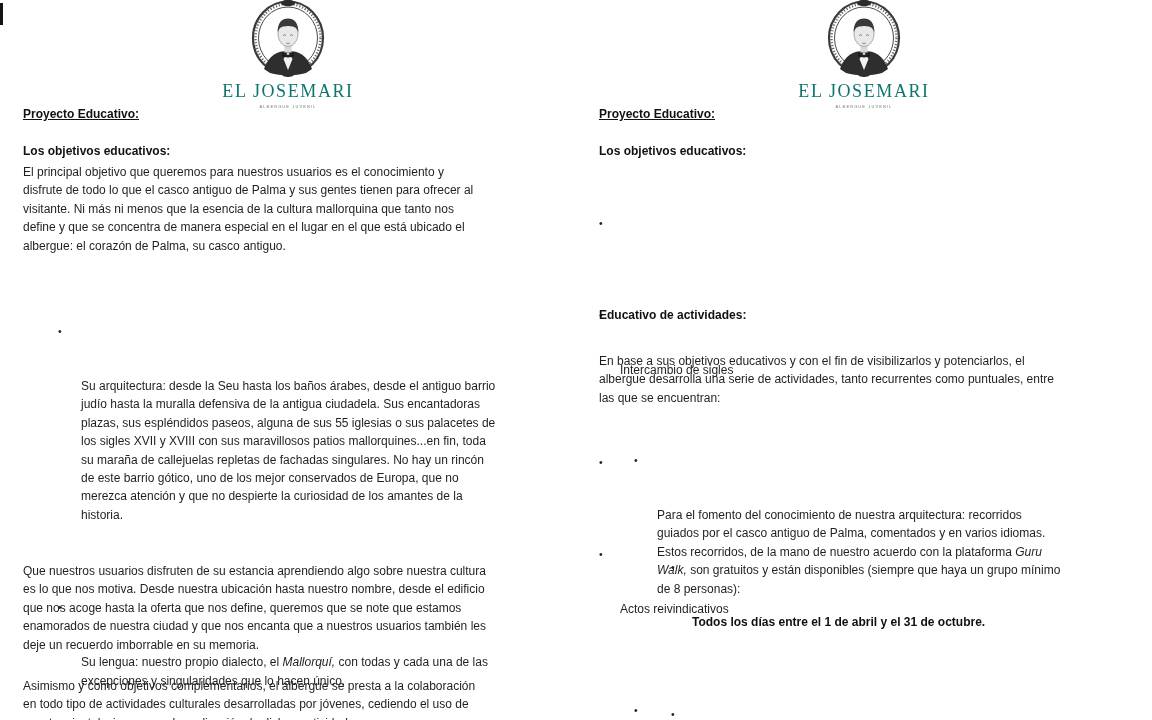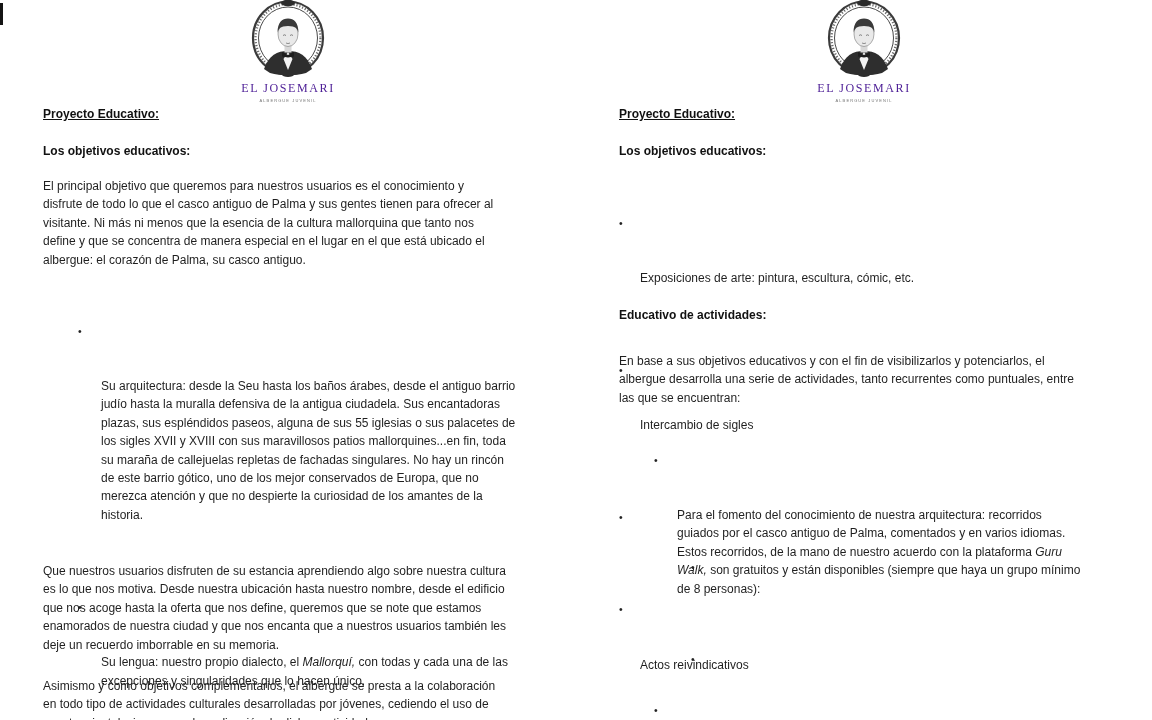--- a/index.html
+++ b/index.html
@@ -5,43 +5,43 @@
   * { margin:0; padding:0; box-sizing:border-box; }
   html,body { width:1152px; height:720px; background:#ffffff; overflow:hidden; }
   body { font-family:"Liberation Sans", sans-serif; color:#212121; position:relative; }
 
   .page { position:absolute; top:0; width:576px; height:720px; background:#ffffff; }
   .page-left  { left:0; }
   .page-right { left:576px; }
 
   .abs { position:absolute; left:23px; }
 
-  .txt { font-size:12px; line-height:18.4px; white-space:pre-wrap; color:#1f1f1f;margin-left:20px; }
+  .txt { font-size:12px; line-height:18.4px; white-space:pre-wrap; color:#1f1f1f; }
   .bold { font-weight:700; color:#111; }
   .underline { text-decoration:underline; }
 
   .i { font-style:italic; }
   .b { font-weight:700; color:#111; }
 
   .li { position:relative; }
   .li-text { white-space:pre-wrap; display:block; }
   .l1 { padding-left:81px; }
   .l1 > .mk { left:58px; }
   .lobj { padding-left:44px; }
   .lobj > .mk { left:23px; }
   .l2 { padding-left:116px; }
   .l2 > .mk { left:95px; }
   .mk { position:absolute; top:0; font-size:10.5px; line-height:18.4px; color:#222; }
 
   .indent-para { left:81px; }
 
   .logo { position:absolute; top:0; left:0; width:576px; text-align:center; }
   .logo-svg { display:block; margin:0 auto; }
-  .logo-title { font-family:"Liberation Serif", serif; font-size:12px; letter-spacing:1.6px;
-                color:#4c1d95; margin-top:3px; white-space:nowrap; }
+  .logo-title { font-family:"Liberation Serif", serif; font-size:18px; letter-spacing:1.6px;
+                color:#0f766e; margin-top:3px; white-space:nowrap; }
   .logo-tagline { font-size:4px; letter-spacing:1.1px; color:#757575; margin-top:2px; }
 
   .edge-artifact { position:absolute; left:0; top:3px; width:3px; height:22px; background:#141414; }
 </style>
 </head>
 <body>
 
 <div class="page page-left">
   <div class="edge-artifact"></div>
 
@@ -60,21 +60,21 @@
       <path d="M31.5,33 C31.5,22.5 36,18.5 42,18.5 C48,18.5 52.5,22.5 52.5,33 C52.2,31 51.2,29.5 50,28 C47.5,25.2 36.5,25.2 34,28 C32.8,29.5 31.8,31 31.5,33 Z" fill="#3a3a3a"></path>
       <path d="M37,35.5 q1.5,-1.4 3,0 M44,35.5 q1.5,-1.4 3,0" stroke="#555" stroke-width="0.7" fill="none"></path>
       <path d="M40,43 q2,1.2 4,0" stroke="#666" stroke-width="0.7" fill="none"></path>
     </svg>
     <div class="logo-title">EL JOSEMARI</div>
     <div class="logo-tagline">ALBERGUE JUVENIL</div>
   </div>
 
   <div class="abs txt bold underline" style="top:105px">Proyecto Educativo:</div>
   <div class="abs txt bold" style="top:142px">Los objetivos educativos:</div>
-  <div class="abs txt" style="top:177px">El principal objetivo que queremos para nuestros usuarios es el conocimiento y
+  <div class="abs txt" style="top:163px">El principal objetivo que queremos para nuestros usuarios es el conocimiento y
 disfrute de todo lo que el casco antiguo de Palma y sus gentes tienen para ofrecer al
 visitante. Ni más ni menos que la esencia de la cultura mallorquina que tanto nos
 define y que se concentra de manera especial en el lugar en el que está ubicado el
 albergue: el corazón de Palma, su casco antiguo.</div>
 
   <div class="abs txt" style="top:285px; left:0; width:576px">
     <div class="li l1">
       <span class="mk">•</span>
       <span class="li-text">Su arquitectura: desde la Seu hasta los baños árabes, desde el antiguo barrio
 judío hasta la muralla defensiva de la antigua ciudadela. Sus encantadoras
@@ -124,21 +124,20 @@
     <div class="logo-title">EL JOSEMARI</div>
     <div class="logo-tagline">ALBERGUE JUVENIL</div>
   </div>
 
   <div class="abs txt bold underline" style="top:105px">Proyecto Educativo:</div>
   <div class="abs txt bold" style="top:142px">Los objetivos educativos:</div>
 
   <div class="abs txt" style="top:177px; left:0; width:576px">
     <div class="li lobj">
       <span class="mk">•</span>
-      <span class="li-text">Exposiciones de arte: pintura, escultura, cómic, etc.</span>
     </div>
     <div class="li lobj">
       <span class="mk">•</span>
       <span class="li-text">Intercambio de sigles</span>
     </div>
     <div class="li lobj">
       <span class="mk">•</span>
     </div>
     <div class="li lobj">
       <span class="mk">•</span>
@@ -159,20 +158,21 @@
 guiados por el casco antiguo de Palma, comentados y en varios idiomas.
 Estos recorridos, de la mano de nuestro acuerdo con la plataforma </span><span class="i">Guru
 Walk,</span><span> son gratuitos y están disponibles (siempre que haya un grupo mínimo
 de 8 personas):</span></span>
     </div>
   </div>
 
   <div class="abs txt" style="top:521px; left:0; width:576px">
     <div class="li l2">
       <span class="mk">•</span>
+      <span class="li-text"><span class="b">Todos los días entre el 1 de abril y el 31 de octubre.</span></span>
     </div>
     <div class="li l2">
       <span class="mk">•</span>
       
     </div>
     
   </div>
 
 
   <div class="abs txt" style="top:664px; left:0; width:576px">

